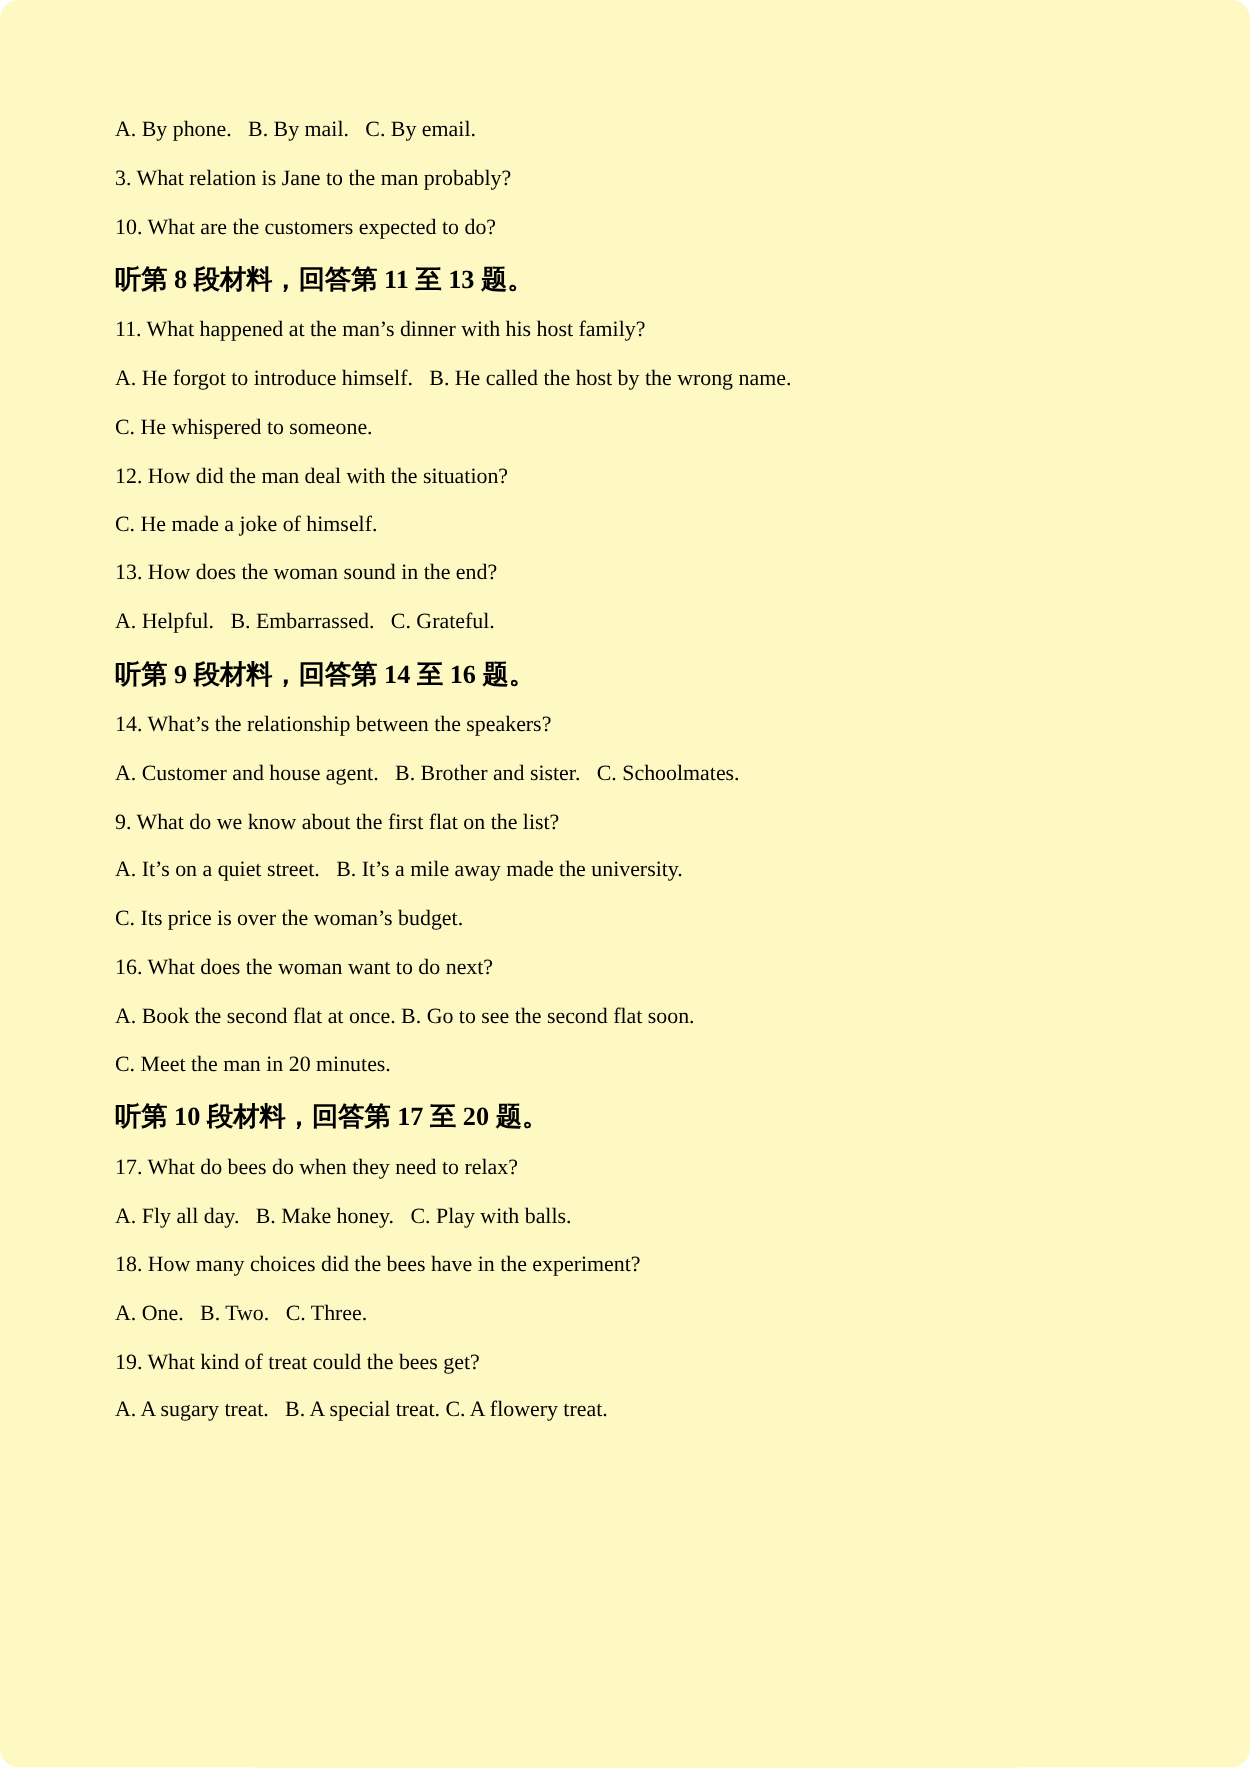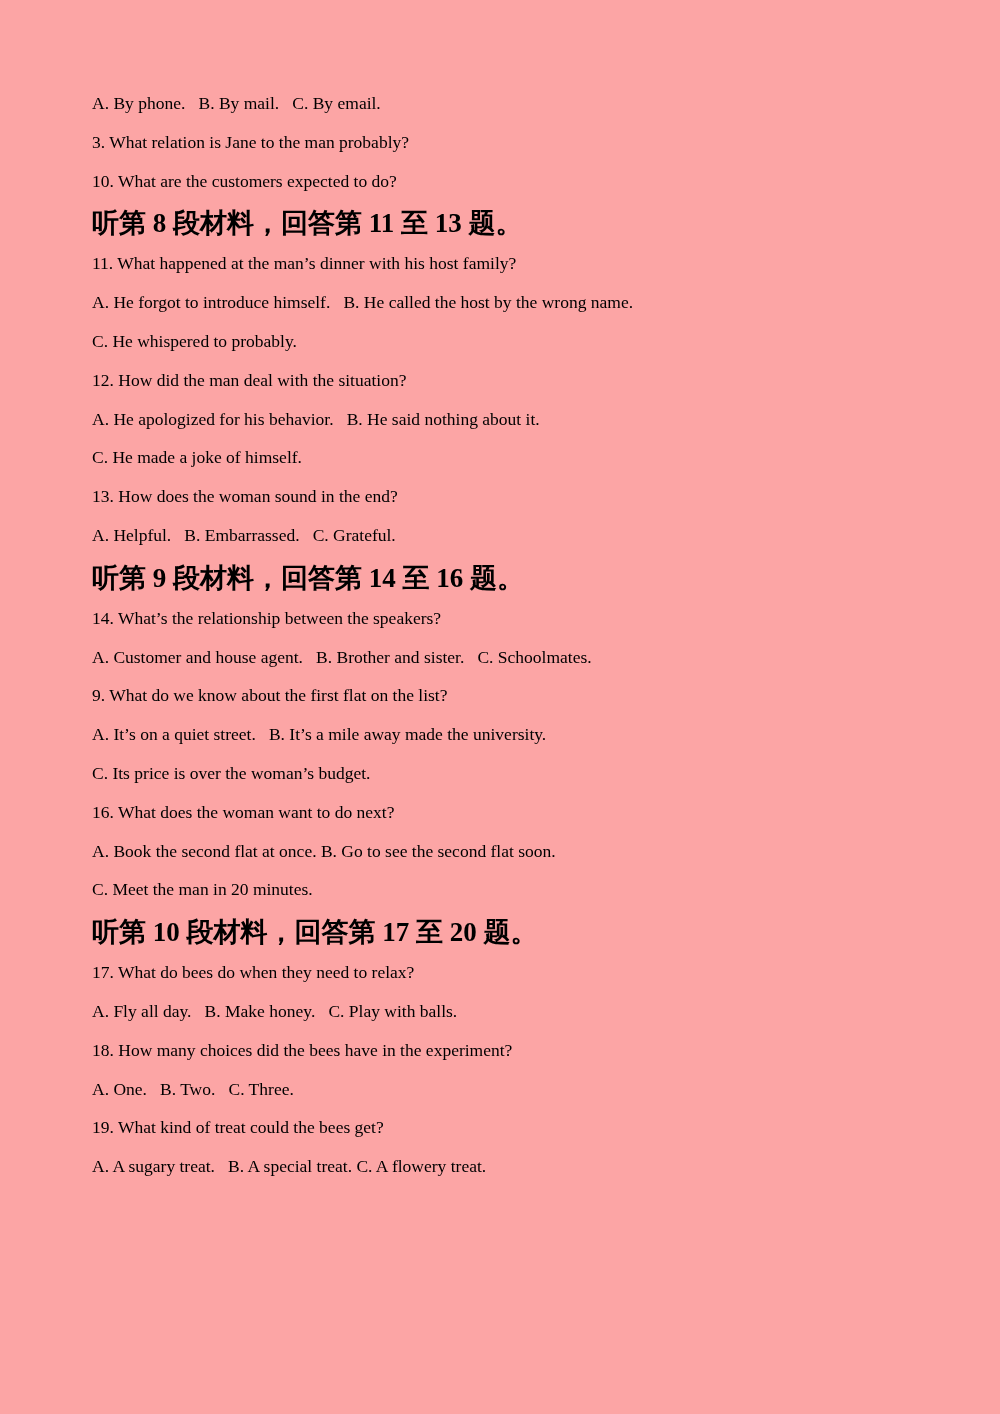--- a/index.html
+++ b/index.html
@@ -4,58 +4,58 @@
 <style>
   html, body {
     margin: 0;
     padding: 0;
     background: #ffffff;
   }
   .page {
     position: relative;
     width: 1000px;
     height: 1414px;
-    background: #fca5a5;
+    background: #fef9c3;
     overflow: hidden;
     font-family: "Liberation Serif", "DejaVu Serif", serif;
     color: #000000;
+    border-radius: 15px;
   }
   .content {
     position: absolute;
     top: 84px;
     left: 92px;
     right: 30px;
   }
   .line {
     font-size: 17.5px;
     line-height: 38.8px;
     white-space: pre-wrap;
     color: #000000;
   }
   .section-header {
-    font-size: 27px;
+    font-size: 21px;
     font-weight: bold;
     line-height: 42px;
     padding-top: 2px;
   }
 </style>
 </head>
 <body>
 
 <div class="page">
   <div class="content">
       <div class="line">A. By phone.   B. By mail.   C. By email.</div>
       <div class="line">3. What relation is Jane to the man probably?</div>
       <div class="line">10. What are the customers expected to do?</div>
       <div class="line section-header">听第 8 段材料，回答第 11 至 13 题。</div>
       <div class="line">11. What happened at the man’s dinner with his host family?</div>
       <div class="line">A. He forgot to introduce himself.   B. He called the host by the wrong name.</div>
-      <div class="line">C. He whispered to probably.</div>
+      <div class="line">C. He whispered to someone.</div>
       <div class="line">12. How did the man deal with the situation?</div>
-      <div class="line">A. He apologized for his behavior.   B. He said nothing about it.</div>
       <div class="line">C. He made a joke of himself.</div>
       <div class="line">13. How does the woman sound in the end?</div>
       <div class="line">A. Helpful.   B. Embarrassed.   C. Grateful.</div>
       <div class="line section-header">听第 9 段材料，回答第 14 至 16 题。</div>
       <div class="line">14. What’s the relationship between the speakers?</div>
       <div class="line">A. Customer and house agent.   B. Brother and sister.   C. Schoolmates.</div>
       <div class="line">9. What do we know about the first flat on the list?</div>
       <div class="line">A. It’s on a quiet street.   B. It’s a mile away made the university.</div>
       <div class="line">C. Its price is over the woman’s budget.</div>
       <div class="line">16. What does the woman want to do next?</div>

